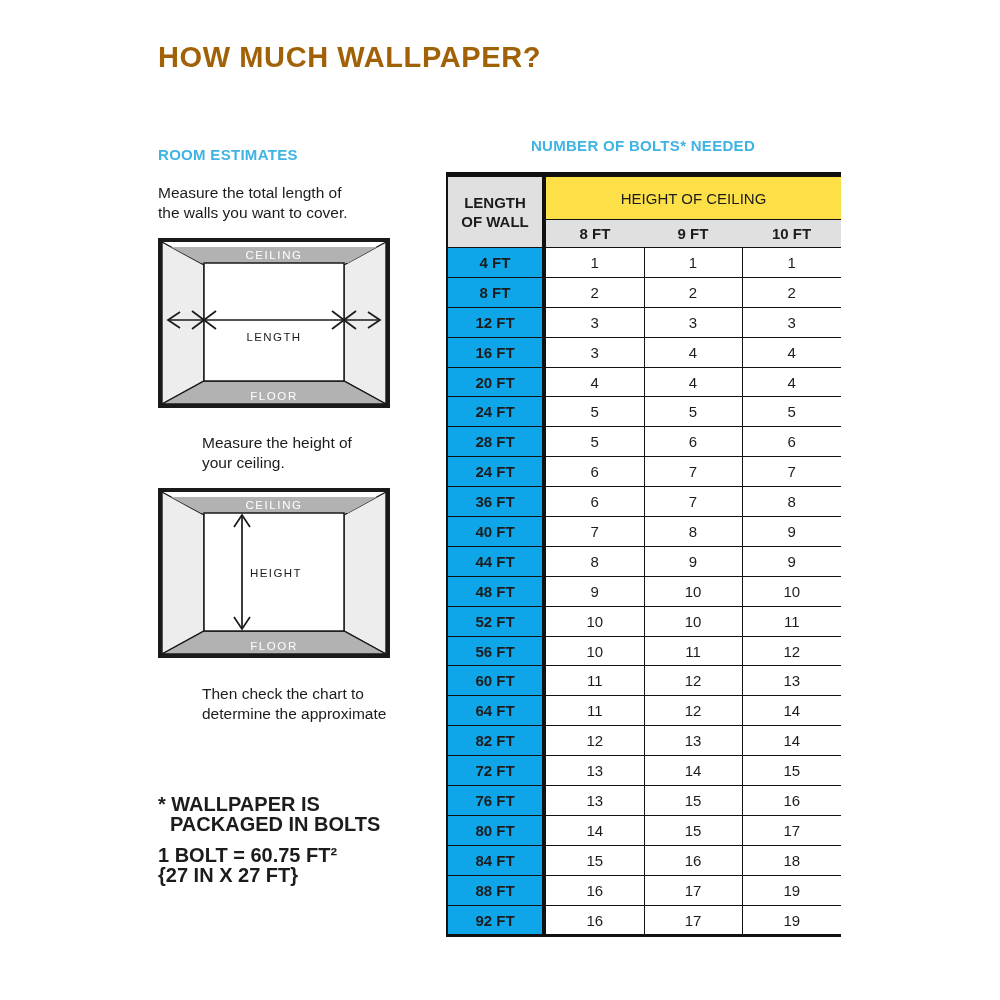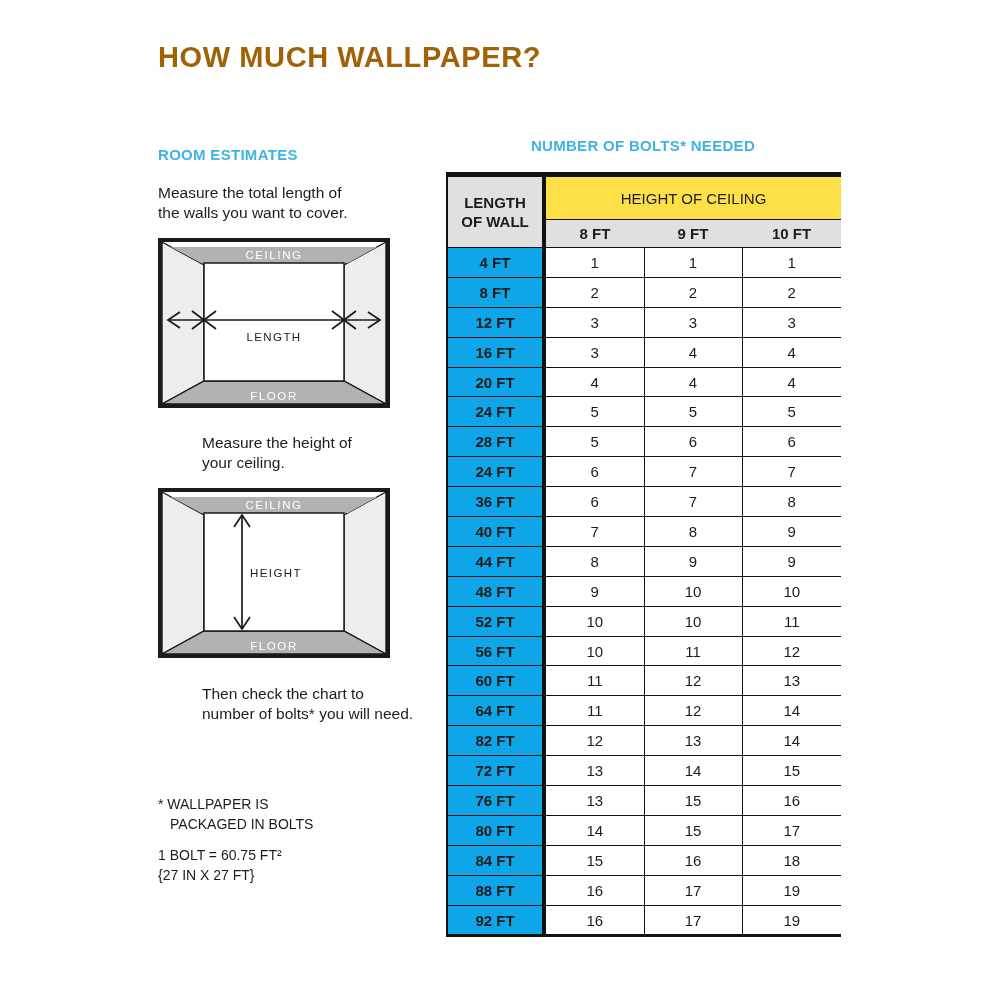--- a/index.html
+++ b/index.html
@@ -18,21 +18,21 @@
     font-size: 29px; font-weight: bold;
     letter-spacing: 0.6px;
     color: #a16207;
   }
   .sec-heading {
     font-size: 15px; font-weight: bold;
     letter-spacing: 0.3px;
     color: #3FB3E3;
   }
   .para { font-size: 15.5px; line-height: 19.5px; }
-  .bold-note { font-size: 14px; line-height: 20px; font-weight: normal; }
+  .bold-note { font-size: 20px; line-height: 20px; font-weight: bold; }
   .indent { margin-left: 12px; }
 
   
   svg text {
     font-family: "Liberation Sans", sans-serif;
   }
   .wall-label { fill: #ffffff; font-size: 11.5px; letter-spacing: 1.6px; }
   .dim-label  { fill: #1c1c1c; font-size: 11.5px; letter-spacing: 1.4px; }
 
   
@@ -136,21 +136,21 @@
   <g stroke="#1a1a1a" stroke-width="1.7" fill="none">
     <line x1="84" y1="27" x2="84" y2="141"></line>
     <path d="M76,39 L84,27 L92,39"></path>
     <path d="M76,129 L84,141 L92,129"></path>
   </g>
   <text x="118" y="89" text-anchor="middle" class="dim-label">HEIGHT</text>
 </svg>
 
 <div class="abs para" style="left:158px; top:684px;margin-left:44px;">
   <div>Then check the chart to</div>
-  <div>number of bolts* you will need.</div>
+  <div>determine the approximate</div>
 </div>
 
 <div class="abs bold-note" style="left:158px; top:794px;">
   <div>* WALLPAPER IS</div>
   <div class="indent">PACKAGED IN BOLTS</div>
 </div>
 
 <div class="abs bold-note" style="left:158px; top:845px;">
   <div>1 BOLT = 60.75 FT²</div>
   <div>{27 IN X 27 FT}</div>

